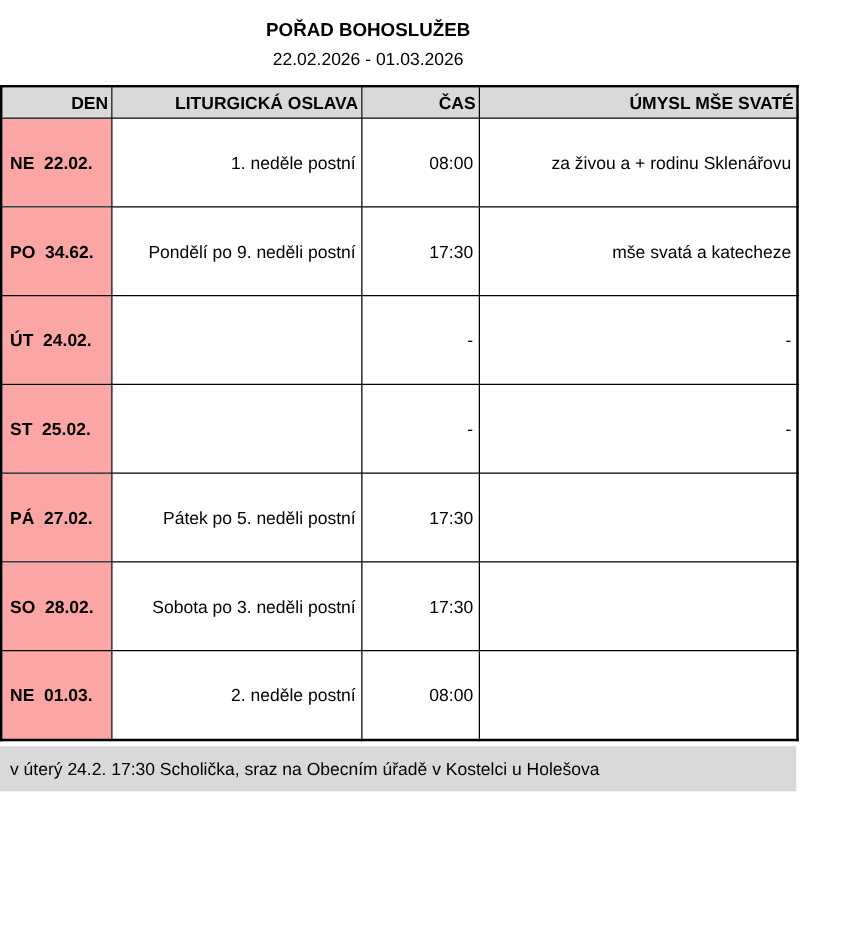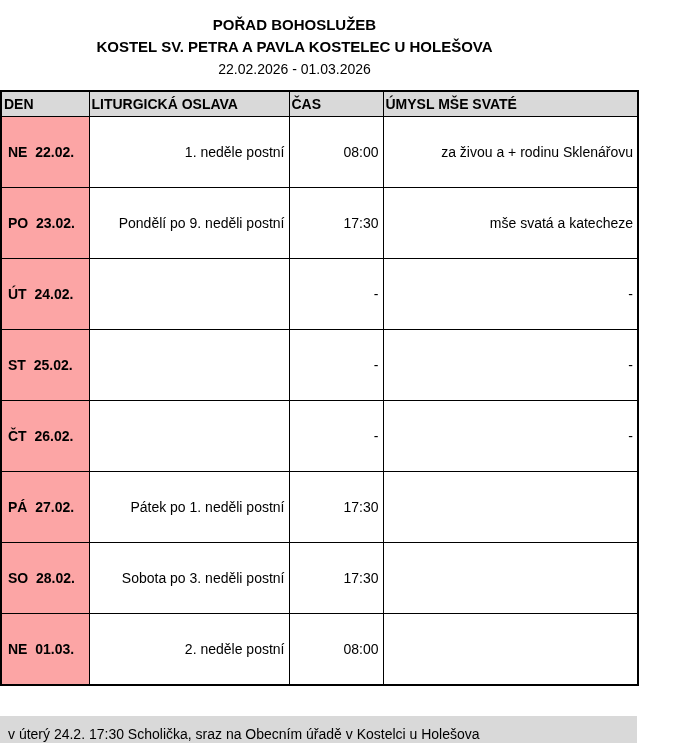--- a/index.html
+++ b/index.html
@@ -37,53 +37,52 @@
   table.schedule th,
   table.schedule td {
     border: 1px solid #000000;
     font-size: 14px;
     overflow: hidden;
   }
   table.schedule th {
     background: #d9d9d9;
     font-weight: bold;
     height: 22px;
-    text-align: left;
+    text-align: right;
     padding: 1px 2px;
   }
   table.schedule td {
     height: 66px;
     text-align: right;
     vertical-align: middle;
     padding: 2px 4px;
   }
   table.schedule td.den-cell {
     background: #fca5a5;
     font-weight: bold;
     text-align: left;
     padding-left: 6px;
     white-space: pre;
   }
   .footer-note {
     width: 637px;
-    margin: 30px auto 0 auto;
+    margin: 4px auto 0 auto;
     background: #d9d9d9;
     box-sizing: border-box;
     padding: 10px 8px;
     font-size: 14px;
   }
 </style>
 </head>
 <body>
 
 <div class="page">
 
   <div class="titles">
     <div class="title-line">POŘAD BOHOSLUŽEB</div>
-    <div class="title-line">KOSTEL SV. PETRA A PAVLA KOSTELEC U HOLEŠOVA</div>
     <div class="subtitle-line">22.02.2026 - 01.03.2026</div>
   </div>
 
   <table class="schedule">
     <colgroup>
       <col style="width:88px">
       <col style="width:200px">
       <col style="width:94px">
       <col style="width:255px">
     </colgroup>
@@ -96,46 +95,40 @@
       </tr>
     </thead>
     <tbody>
       <tr>
         <td class="den-cell">NE  22.02.</td>
         <td>1. neděle postní</td>
         <td>08:00</td>
         <td>za živou a + rodinu Sklenářovu</td>
       </tr>
       <tr>
-        <td class="den-cell">PO  23.02.</td>
+        <td class="den-cell">PO  34.62.</td>
         <td>Pondělí po 9. neděli postní</td>
         <td>17:30</td>
         <td>mše svatá a katecheze</td>
       </tr>
       <tr>
         <td class="den-cell">ÚT  24.02.</td>
         <td></td>
         <td>-</td>
         <td>-</td>
       </tr>
       <tr>
         <td class="den-cell">ST  25.02.</td>
         <td></td>
         <td>-</td>
         <td>-</td>
       </tr>
       <tr>
-        <td class="den-cell">ČT  26.02.</td>
-        <td></td>
-        <td>-</td>
-        <td>-</td>
-      </tr>
-      <tr>
         <td class="den-cell">PÁ  27.02.</td>
-        <td>Pátek po 1. neděli postní</td>
+        <td>Pátek po 5. neděli postní</td>
         <td>17:30</td>
         <td></td>
       </tr>
       <tr>
         <td class="den-cell">SO  28.02.</td>
         <td>Sobota po 3. neděli postní</td>
         <td>17:30</td>
         <td></td>
       </tr>
       <tr>

